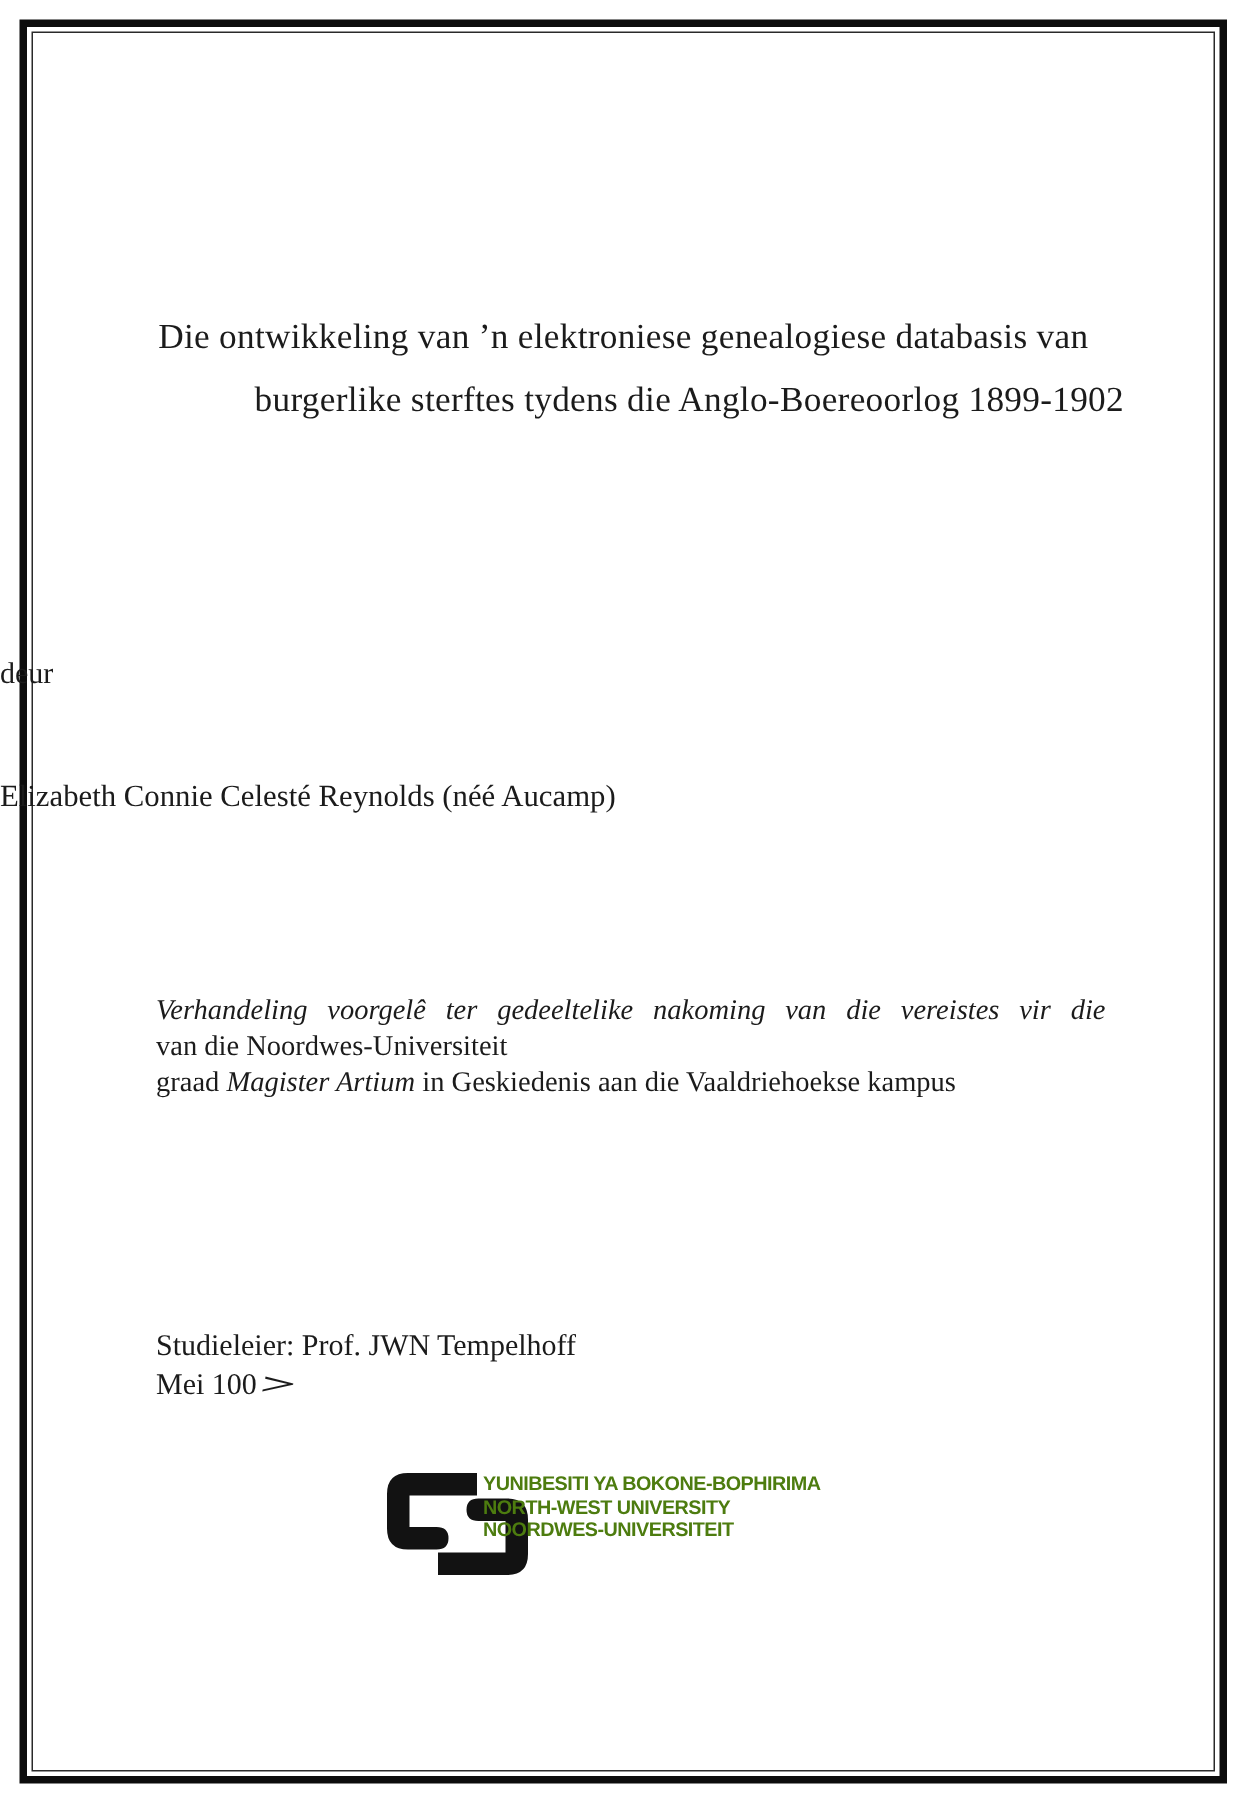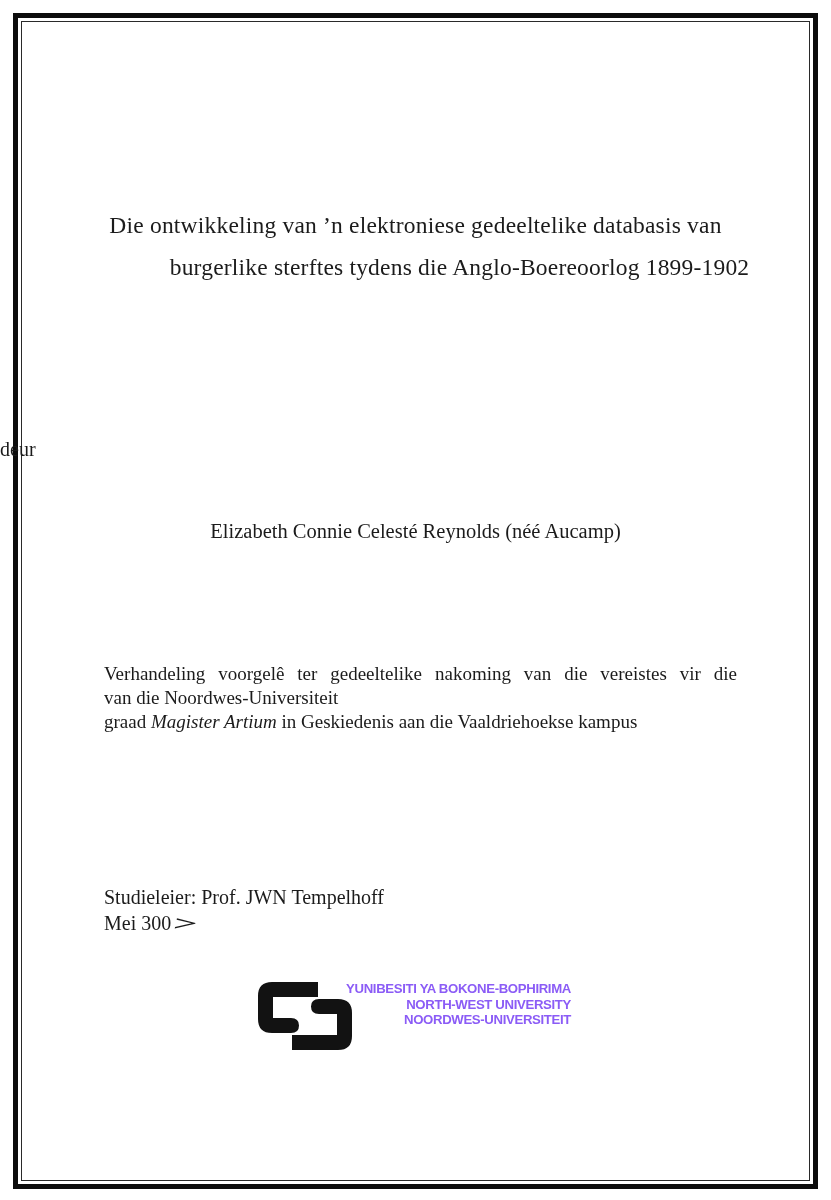--- a/index.html
+++ b/index.html
@@ -48,35 +48,35 @@
     top: 438px;
     left: 0;
     width: 831px;
     font-size: 20px;
   }
   .author {
     position: absolute;
     top: 520px;
     left: 0;
     width: 831px;
-    text-align: center;
     font-size: 20.5px;
   }
 
   .statement {
     position: absolute;
     top: 662px;
     left: 104px;
     width: 633px;
     font-size: 19px;
     line-height: 24px;
   }
   .statement .just {
     text-align: justify;
     text-align-last: justify;
+    font-style: italic;
   }
 
   .supervisor-block {
     position: absolute;
     top: 884px;
     left: 104px;
     font-size: 20px;
     line-height: 26px;
   }
   .date-seven {
@@ -90,57 +90,56 @@
   .logo-mark {
     position: absolute;
     top: 980px;
     left: 256px;
   }
   .logo-text {
     position: absolute;
     top: 981px;
     left: 322px;
     width: 249px;
-    text-align: right;
     font-family: "Liberation Sans", "DejaVu Sans", sans-serif;
     font-weight: bold;
     font-size: 13.2px;
     line-height: 15.6px;
     letter-spacing: -0.35px;
-    color: #8b5cf6;
+    color: #4d7c0f;
     white-space: nowrap;
   }
 </style>
 </head>
 <body>
 
 <div class="page">
 
   <div class="frame-outer"></div>
   <div class="frame-inner"></div>
 
-  <h1 class="title-line title-1">Die ontwikkeling van ’n elektroniese gedeeltelike databasis van</h1>
+  <h1 class="title-line title-1">Die ontwikkeling van ’n elektroniese genealogiese databasis van</h1>
   <h1 class="title-line title-2">burgerlike sterftes tydens die Anglo-Boereoorlog 1899-1902</h1>
 
   <div class="byline">deur</div>
 
   <div class="author">Elizabeth Connie Celesté Reynolds (néé Aucamp)</div>
 
   <div class="statement">
     <div class="just">Verhandeling voorgelê ter gedeeltelike nakoming van die vereistes vir die</div>
     <div>van die Noordwes-Universiteit</div>
     <div>
       <span>graad </span><i>Magister Artium</i><span> in Geskiedenis aan die Vaaldriehoekse kampus</span>
     </div>
   </div>
 
   <div class="supervisor-block">
     <div>Studieleier: Prof. JWN Tempelhoff</div>
     <div>
-      <span>Mei 300</span><span class="date-seven">&gt;</span>
+      <span>Mei 100</span><span class="date-seven">&gt;</span>
     </div>
   </div>
 
   <div class="logo-mark">
     <svg width="98" height="72" viewBox="0 0 98 72" xmlns="http://www.w3.org/2000/svg">
       <path fill="#121212" d="M 62,2 L 16,2 Q 2,2 2,16 L 2,39 Q 2,53 16,53 L 35,53 Q 43,53 43,45.5 Q 43,38 35,38 L 17,38 L 17,17 L 62,17 Z"></path>
       <path fill="#121212" transform="rotate(180 49 36)" d="M 62,2 L 16,2 Q 2,2 2,16 L 2,39 Q 2,53 16,53 L 35,53 Q 43,53 43,45.5 Q 43,38 35,38 L 17,38 L 17,17 L 62,17 Z"></path>
     </svg>
   </div>
 

